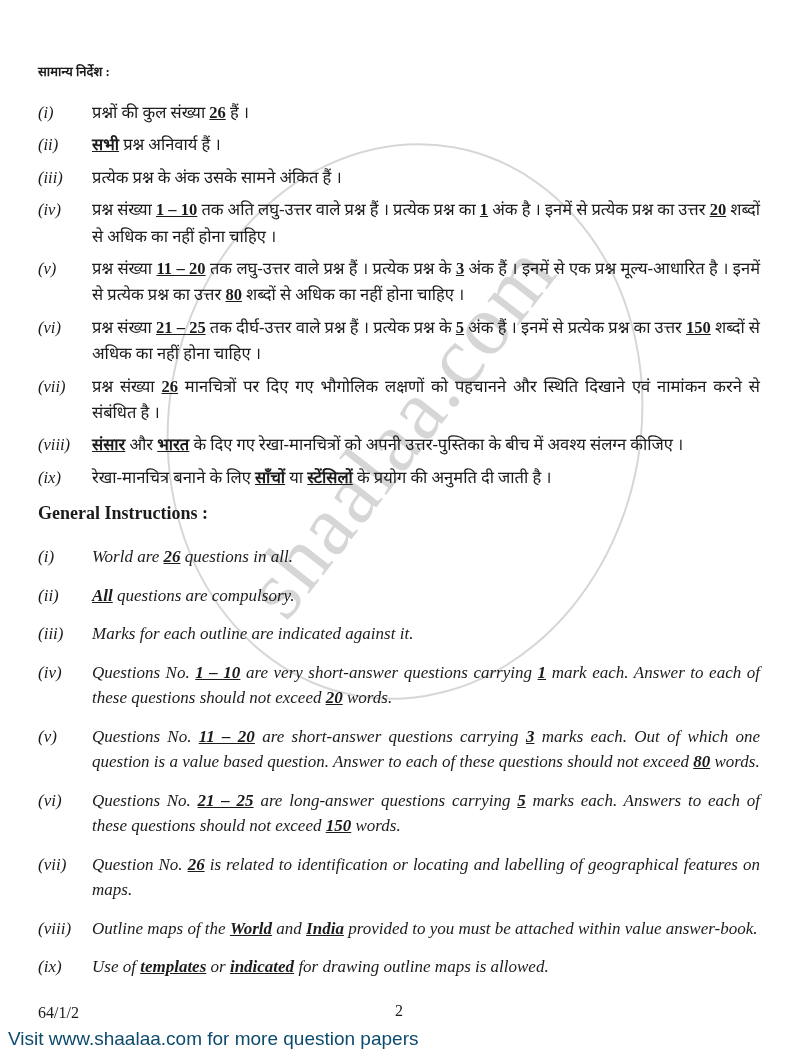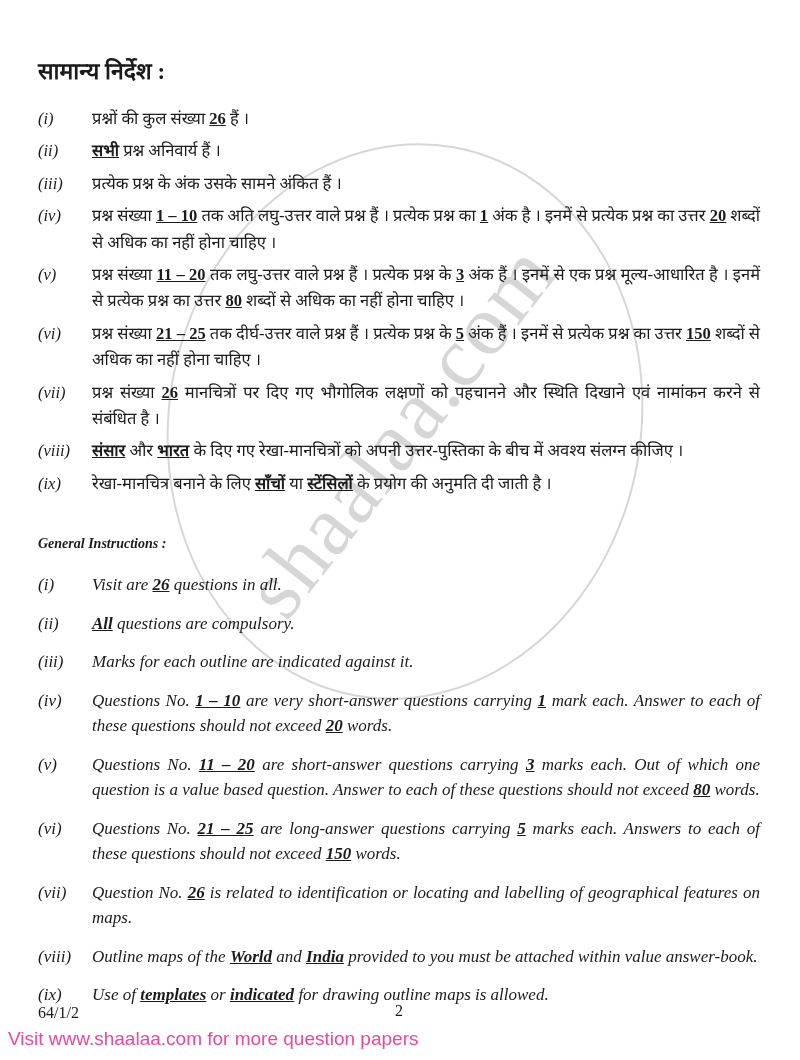--- a/index.html
+++ b/index.html
@@ -30,42 +30,42 @@
     font-size: 86px; letter-spacing: 2px;
     color: rgba(0,0,0,0.16);
     z-index: 1;
     pointer-events: none;
     font-family: "Liberation Serif", serif;
   }
 
   .content { position: absolute; left: 38px; top: 50px; width: 722px; z-index: 2; }
 
   .hindi-heading {
-    font-weight: bold; font-size: 23px; margin: 4px 0 20px 0;
+    font-weight: bold; font-size: 13px; margin: 12px 0 20px 0;
   }
   .english-heading {
-    font-weight: bold; font-style: italic; font-size: 14px; margin: 39px 0 20px 0;
+    font-weight: bold; font-size: 18px; margin: 12px 0 20px 0;
   }
 
   .inst-row { display: flex; }
   .inst-num { flex: 0 0 54px; font-style: italic; }
   .inst-text { flex: 1; text-align: justify; }
   .b { font-weight: bold; text-decoration: underline; }
 
   .hindi .inst-row { font-size: 16.5px; line-height: 1.6; margin-bottom: 6px; }
   .english .inst-row { font-size: 17px; line-height: 1.5; margin-bottom: 13px; font-style: italic; }
 
   .footer { position: absolute; left: 38px; top: 1002px; width: 722px; z-index: 2; font-size: 16px; }
   .footer-code { position: absolute; left: 0; top: 2px; }
   .footer-page { position: absolute; left: 50%; transform: translateX(-50%); top: 0; }
 
   .banner {
     position: absolute; left: 8px; top: 1028px; z-index: 2;
     font-family: "Liberation Sans", sans-serif;
-    font-size: 19px; color: #ec4899; text-align: right;
+    font-size: 19px; color: #0c4a6e; text-align: right;
   }
 </style>
 </head>
 <body>
 
 <div class="page">
 
   <div class="wm-ellipse"></div>
   <div class="wm-text">shaalaa.com</div>
 
@@ -107,21 +107,21 @@
         <div class="inst-row">
           <span class="inst-num">(ix)</span>
           <span class="inst-text"><span>रेखा-मानचित्र बनाने के लिए </span><span class="b">साँचों</span><span> या </span><span class="b">स्टेंसिलों</span><span> के प्रयोग की अनुमति दी जाती है ।</span></span>
         </div>
       </div>
 
     <div class="english-heading">General Instructions :</div>
     <div id="english-list" class="english">
         <div class="inst-row">
           <span class="inst-num">(i)</span>
-          <span class="inst-text"><span>Visit are </span><span class="b">26</span><span> questions in all.</span></span>
+          <span class="inst-text"><span>World are </span><span class="b">26</span><span> questions in all.</span></span>
         </div>
         <div class="inst-row">
           <span class="inst-num">(ii)</span>
           <span class="inst-text"><span class="b">All</span><span> questions are compulsory.</span></span>
         </div>
         <div class="inst-row">
           <span class="inst-num">(iii)</span>
           <span class="inst-text"><span>Marks for each outline are indicated against it.</span></span>
         </div>
         <div class="inst-row">

